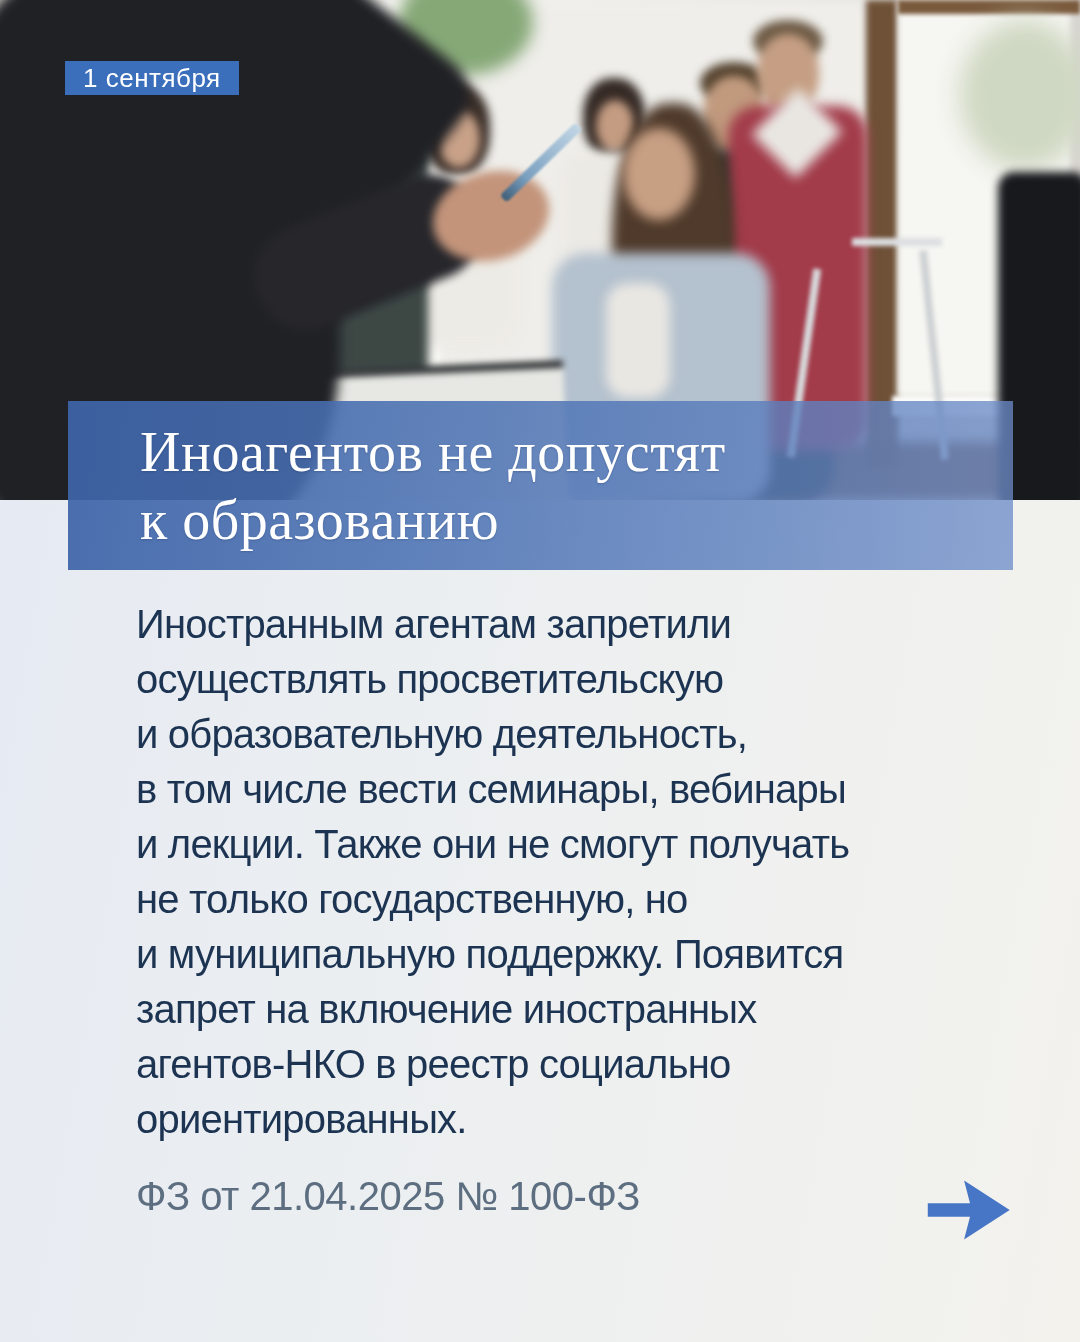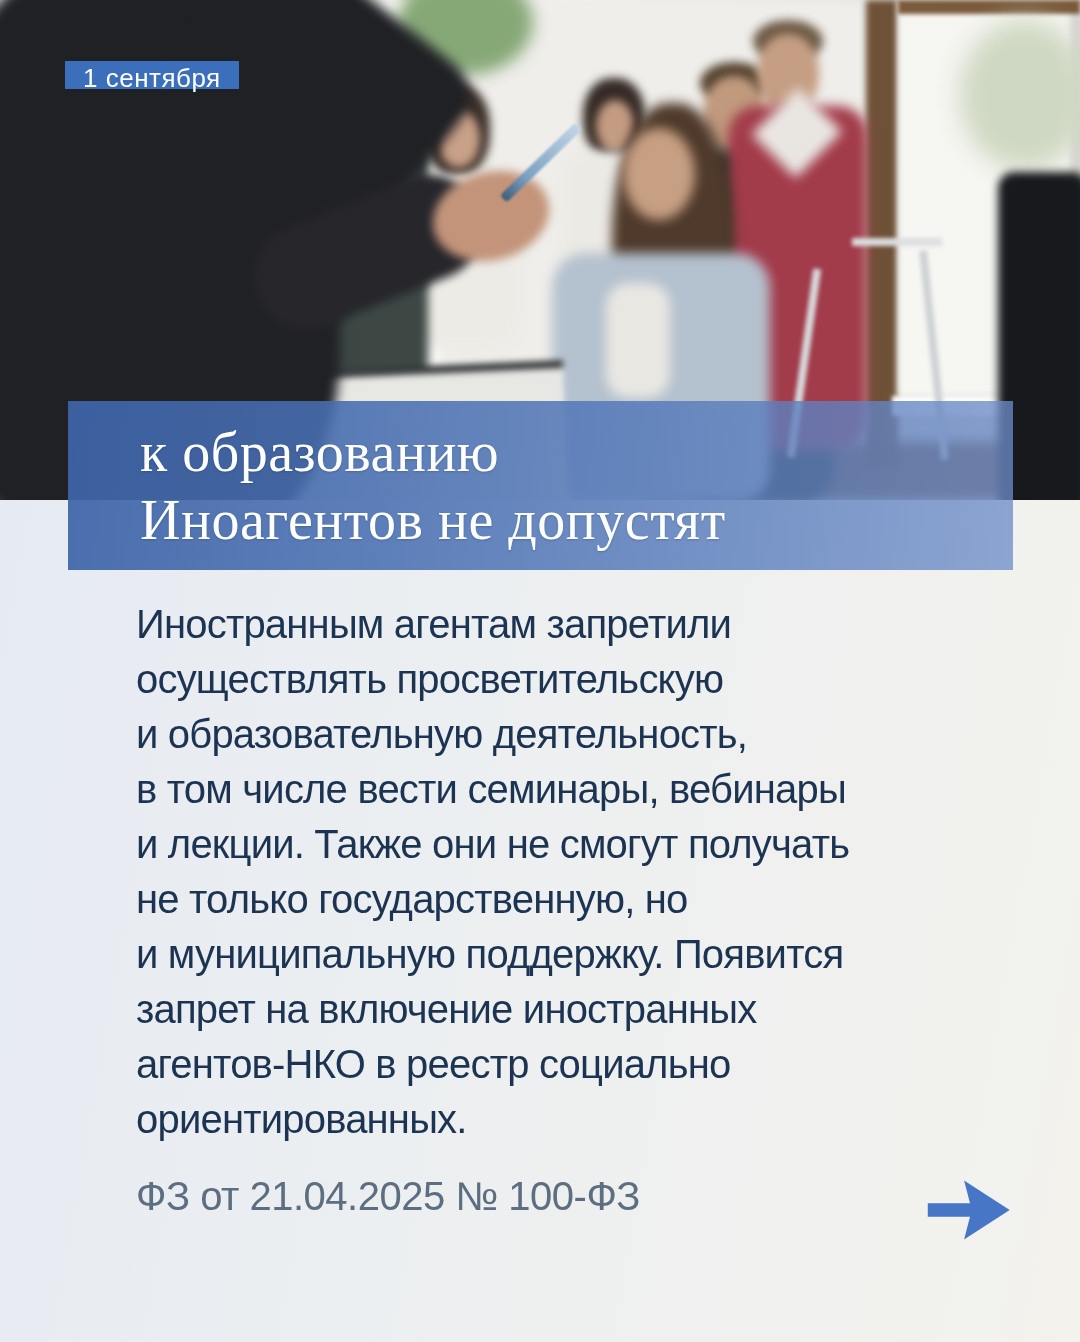--- a/index.html
+++ b/index.html
@@ -48,21 +48,21 @@
   .laptop{left:288px;top:366px;width:278px;height:140px;background:#e7e8e4;border-top:8px solid #35383a;transform:rotate(-2.5deg);filter:blur(3px);}
   .pr-body{left:-55px;top:-35px;width:395px;height:585px;background:#202125;border-radius:34%;filter:blur(6px);}
   .pr-shoulder{left:185px;top:-15px;width:265px;height:205px;background:#202125;transform:rotate(38deg);border-radius:40px;filter:blur(6px);}
   .pr-forearm{left:250px;top:200px;width:235px;height:105px;background:#26262b;transform:rotate(-22deg);border-radius:50px;filter:blur(5px);}
   .pr-hand{left:432px;top:172px;width:118px;height:88px;background:#c3947a;border-radius:50%;transform:rotate(-15deg);filter:blur(5px);}
   .pen{left:536px;top:110px;width:10px;height:105px;background:linear-gradient(180deg,#c2d6e6 0%,#7ba0c0 70%,#3f5e78 100%);transform:rotate(46deg);border-radius:4px;filter:blur(1px);}
   
   .content-bg{position:absolute;left:0;top:500px;width:1080px;height:842px;
     background:linear-gradient(100deg,#e6eaf2 0%,#ecefF1 40%,#f3f2ed 100%);}
   
-  .badge{position:absolute;left:65px;top:61px;height:28px;line-height:34px;
+  .badge{position:absolute;left:65px;top:61px;height:34px;line-height:34px;
     background:#3b6fbb;color:#ffffff;font-size:26px;padding:0 18px;letter-spacing:.5px;}
   
   .title-banner{position:absolute;left:68px;top:401px;width:945px;height:169px;
     background:linear-gradient(97deg,rgba(62,100,168,.93) 0%,rgba(77,115,180,.86) 45%,rgba(108,140,200,.76) 100%);}
   .title-banner .line{display:block;color:#ffffff;font-family:"Liberation Serif",serif;
     font-size:56px;line-height:68px;letter-spacing:.5px;}
   .title-inner{padding:17px 0 0 72px;text-shadow:0 1px 2px rgba(20,40,80,.25);}
   
   .body-text{position:absolute;left:136px;top:597px;width:900px;
     color:#1c3452;font-size:40px;line-height:55px;letter-spacing:-.8px;white-space:pre-line;}
@@ -124,22 +124,22 @@
   </div>
 
   <div class="content-bg"></div>
 
   <div class="badge">
     <span>1 сентября</span>
   </div>
 
   <div class="title-banner">
     <div class="title-inner">
+      <span class="line">Иноагентов не допустят</span>
       <span class="line">к образованию</span>
-      <span class="line">Иноагентов не допустят</span>
     </div>
   </div>
 
   <div class="body-text">Иностранным агентам запретили
 осуществлять просветительскую
 и образовательную деятельность,
 в том числе вести семинары, вебинары
 и лекции. Также они не смогут получать
 не только государственную, но
 и муниципальную поддержку. Появится

